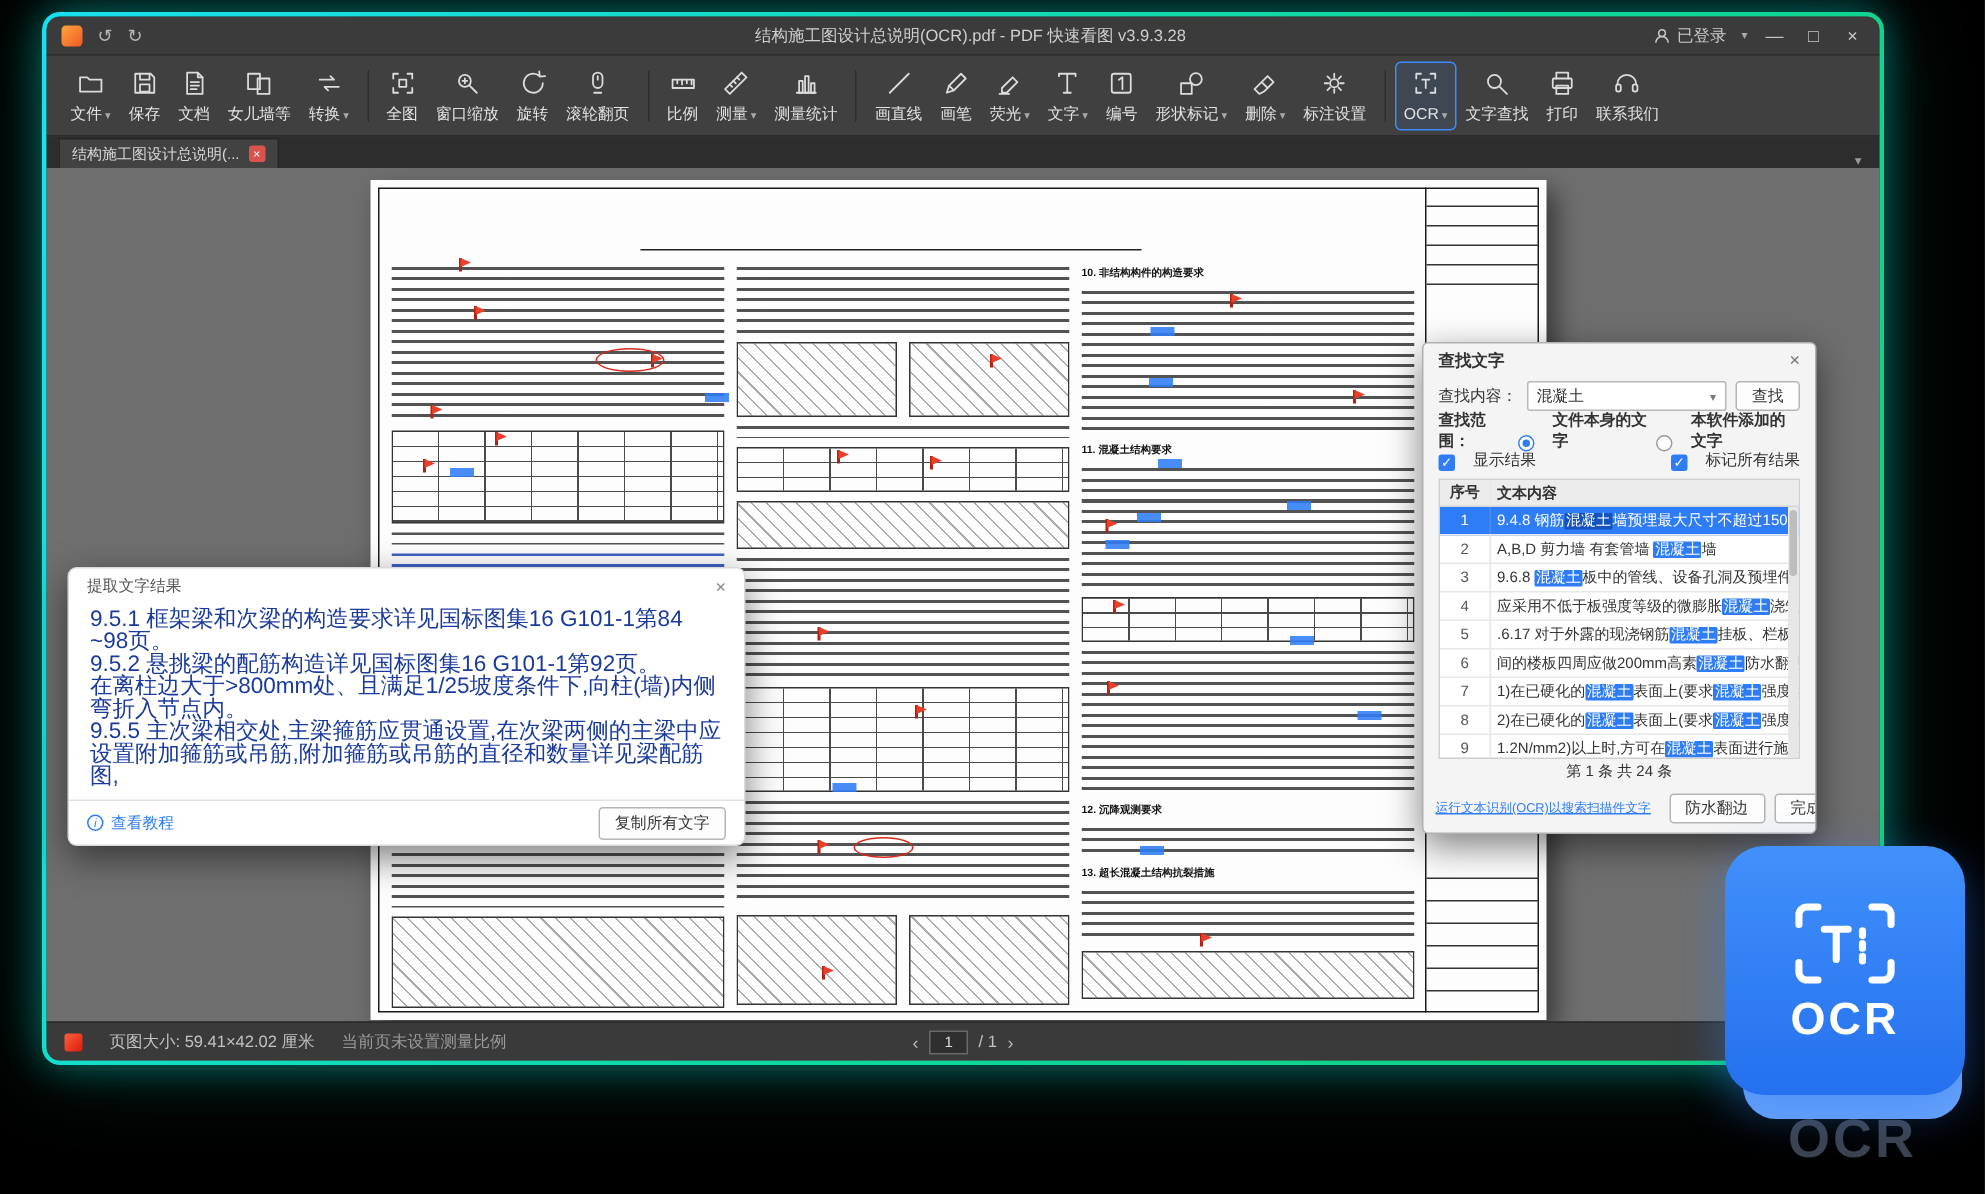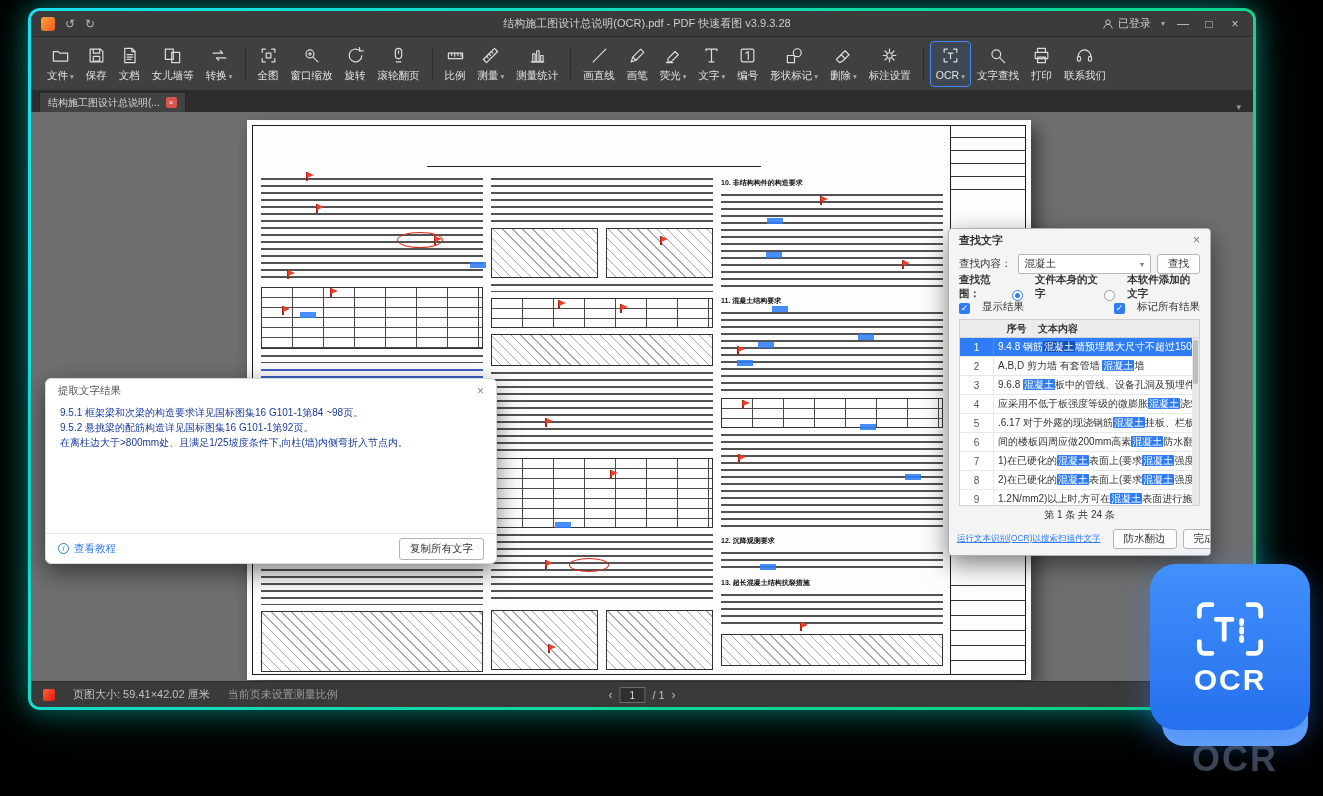--- a/index.html
+++ b/index.html
@@ -86,21 +86,21 @@
   .sb-icons{margin-left:auto;display:flex;align-items:center;gap:12px;}
   .sb-icons svg{width:15px;height:15px;stroke:#c2c2c2;fill:none;stroke-width:1.3;cursor:pointer;}
 
   
   .extract{position:absolute;left:45px;top:378px;width:452px;height:186px;background:#fff;border-radius:6px;
            box-shadow:0 8px 24px rgba(0,0,0,.5);z-index:20;display:flex;flex-direction:column;overflow:hidden;
            border:1px solid #d9d9d9;}
   .ex-head{height:24px;display:flex;align-items:center;padding:0 12px;font-size:10.5px;color:#555;flex:none;}
   .ex-close{margin-left:auto;color:#888;font-size:12px;cursor:pointer;}
   .ex-body{flex:1;padding:2px 14px;overflow:hidden;}
-  .ep-line{font-size:10px;line-height:15px;color:#1a3a9c;white-space:normal;}
+  .ep-line{font-size:15px;line-height:15px;color:#1a3a9c;white-space:normal;}
   .ex-foot{height:30px;border-top:1px solid #e2e2e2;display:flex;align-items:center;padding:0 12px;flex:none;}
   .ex-link{display:flex;align-items:center;gap:5px;color:#2f7df6;font-size:10.5px;cursor:pointer;}
   .info-i{width:11px;height:11px;border:1px solid #2f7df6;border-radius:50%;font-size:8px;line-height:10px;
           text-align:center;color:#2f7df6;font-style:italic;}
   .btn{background:#fdfdfd;border:1px solid #b5b5b5;border-radius:3px;font-size:10.5px;color:#333;
        padding:3px 10px;cursor:pointer;white-space:nowrap;}
   .ex-foot .btn{margin-left:auto;}
 
   
   .find{position:absolute;left:948px;top:228px;width:263px;height:328px;background:#f4f4f4;border:1px solid #b0b0b0;
@@ -123,21 +123,21 @@
       text-align:center;flex:none;display:inline-block;}
   .cb::after{content:"✓";}
   .opt{display:flex;align-items:flex-end;gap:12px;cursor:pointer;}
   .r3 .spacer{flex:1;}
   .ftable{margin:2px 10px 0 10px;border:1px solid #cfcfcf;background:#fff;flex:none;position:relative;}
   .fhead{display:flex;height:18px;align-items:center;background:#ececec;border-bottom:1px solid #d4d4d4;
          font-weight:bold;font-size:10px;}
   .fbody{height:167px;overflow:hidden;}
   .frow{display:flex;height:19px;align-items:center;border-bottom:1px solid #e8e8e8;font-size:10px;cursor:pointer;}
   .fnum{width:34px;flex:none;text-align:center;border-right:1px solid #e8e8e8;align-self:stretch;line-height:19px;color:#555;}
-  .fhead .fnum{line-height:18px;color:#333;margin-left:40px;}
+  .fhead .fnum{line-height:18px;color:#333;}
   .ftxt{flex:1;padding:0 4px;white-space:nowrap;overflow:hidden;}
   .hl{background:#2f7df6;color:#fff;border-radius:1px;padding:0 1px;}
   .frow.sel{background:#2f7df6;color:#fff;}
   .frow.sel .fnum{color:#fff;border-right-color:#4a8df0;}
   .frow.sel .hl{background:#1453bd;}
   .fscroll{position:absolute;right:0;top:18px;bottom:0;width:7px;background:#e7e7e7;}
   .fscroll::after{content:"";position:absolute;top:2px;left:1px;width:5px;height:44px;background:#bdbdbd;border-radius:3px;}
   .fd-pag{height:18px;text-align:center;line-height:18px;font-size:10px;flex:none;}
   .fd-foot{height:30px;display:flex;align-items:center;padding:0 8px;gap:6px;flex:none;}
   .fd-link{color:#2f7df6;text-decoration:underline;font-size:8.5px;white-space:nowrap;cursor:pointer;}
@@ -498,20 +498,21 @@
 
   <div class="extract">
     <div class="ex-head">
       <span>提取文字结果</span>
       <span class="ex-close">×</span>
     </div>
     <div class="ex-body">
         <div class="ep-line">9.5.1 框架梁和次梁的构造要求详见国标图集16 G101-1第84 ~98页。</div>
         <div class="ep-line">9.5.2 悬挑梁的配筋构造详见国标图集16 G101-1第92页。</div>
         <div class="ep-line">在离柱边大于&gt;800mm处、且满足1/25坡度条件下,向柱(墙)内侧弯折入节点内。</div>
+        <div class="ep-line">9.5.5 主次梁相交处,主梁箍筋应贯通设置,在次梁两侧的主梁中应设置附加箍筋或吊筋,附加箍筋或吊筋的直径和数量详见梁配筋图,</div>
       </div>
     <div class="ex-foot">
       <span class="ex-link">
         <span class="info-i">i</span>
         <span>查看教程</span>
       </span>
       <button class="btn">复制所有文字</button>
     </div>
   </div>
 

